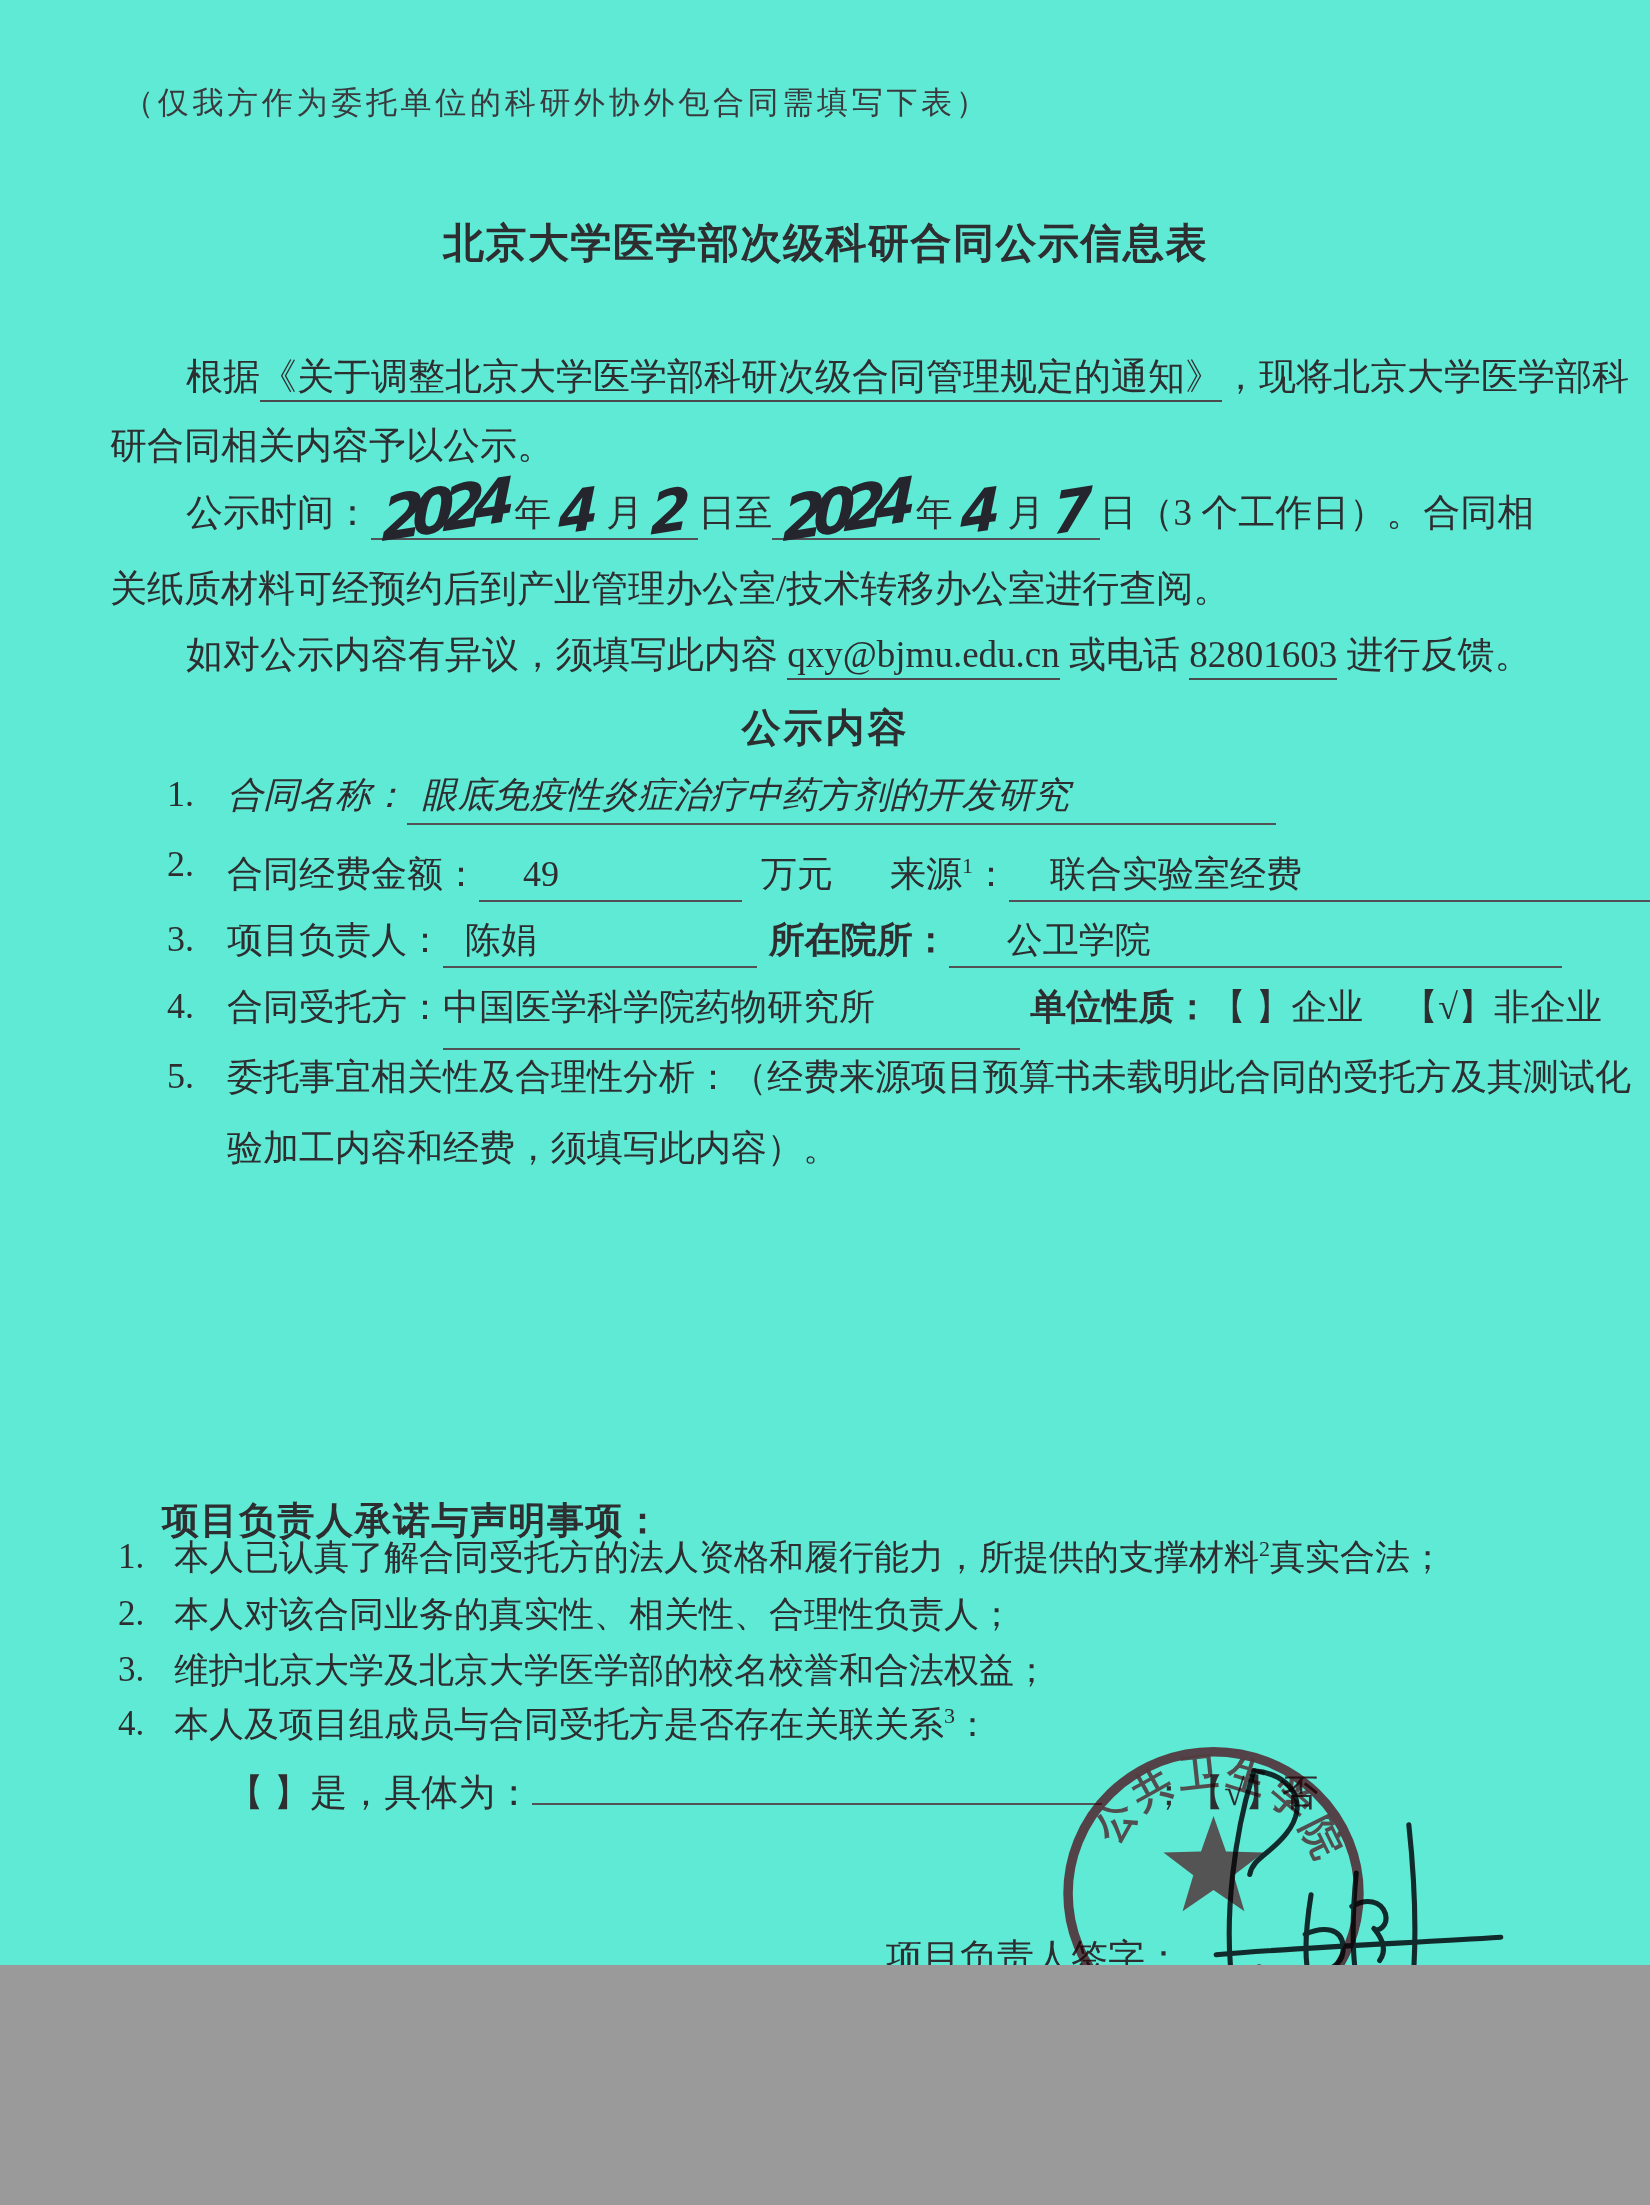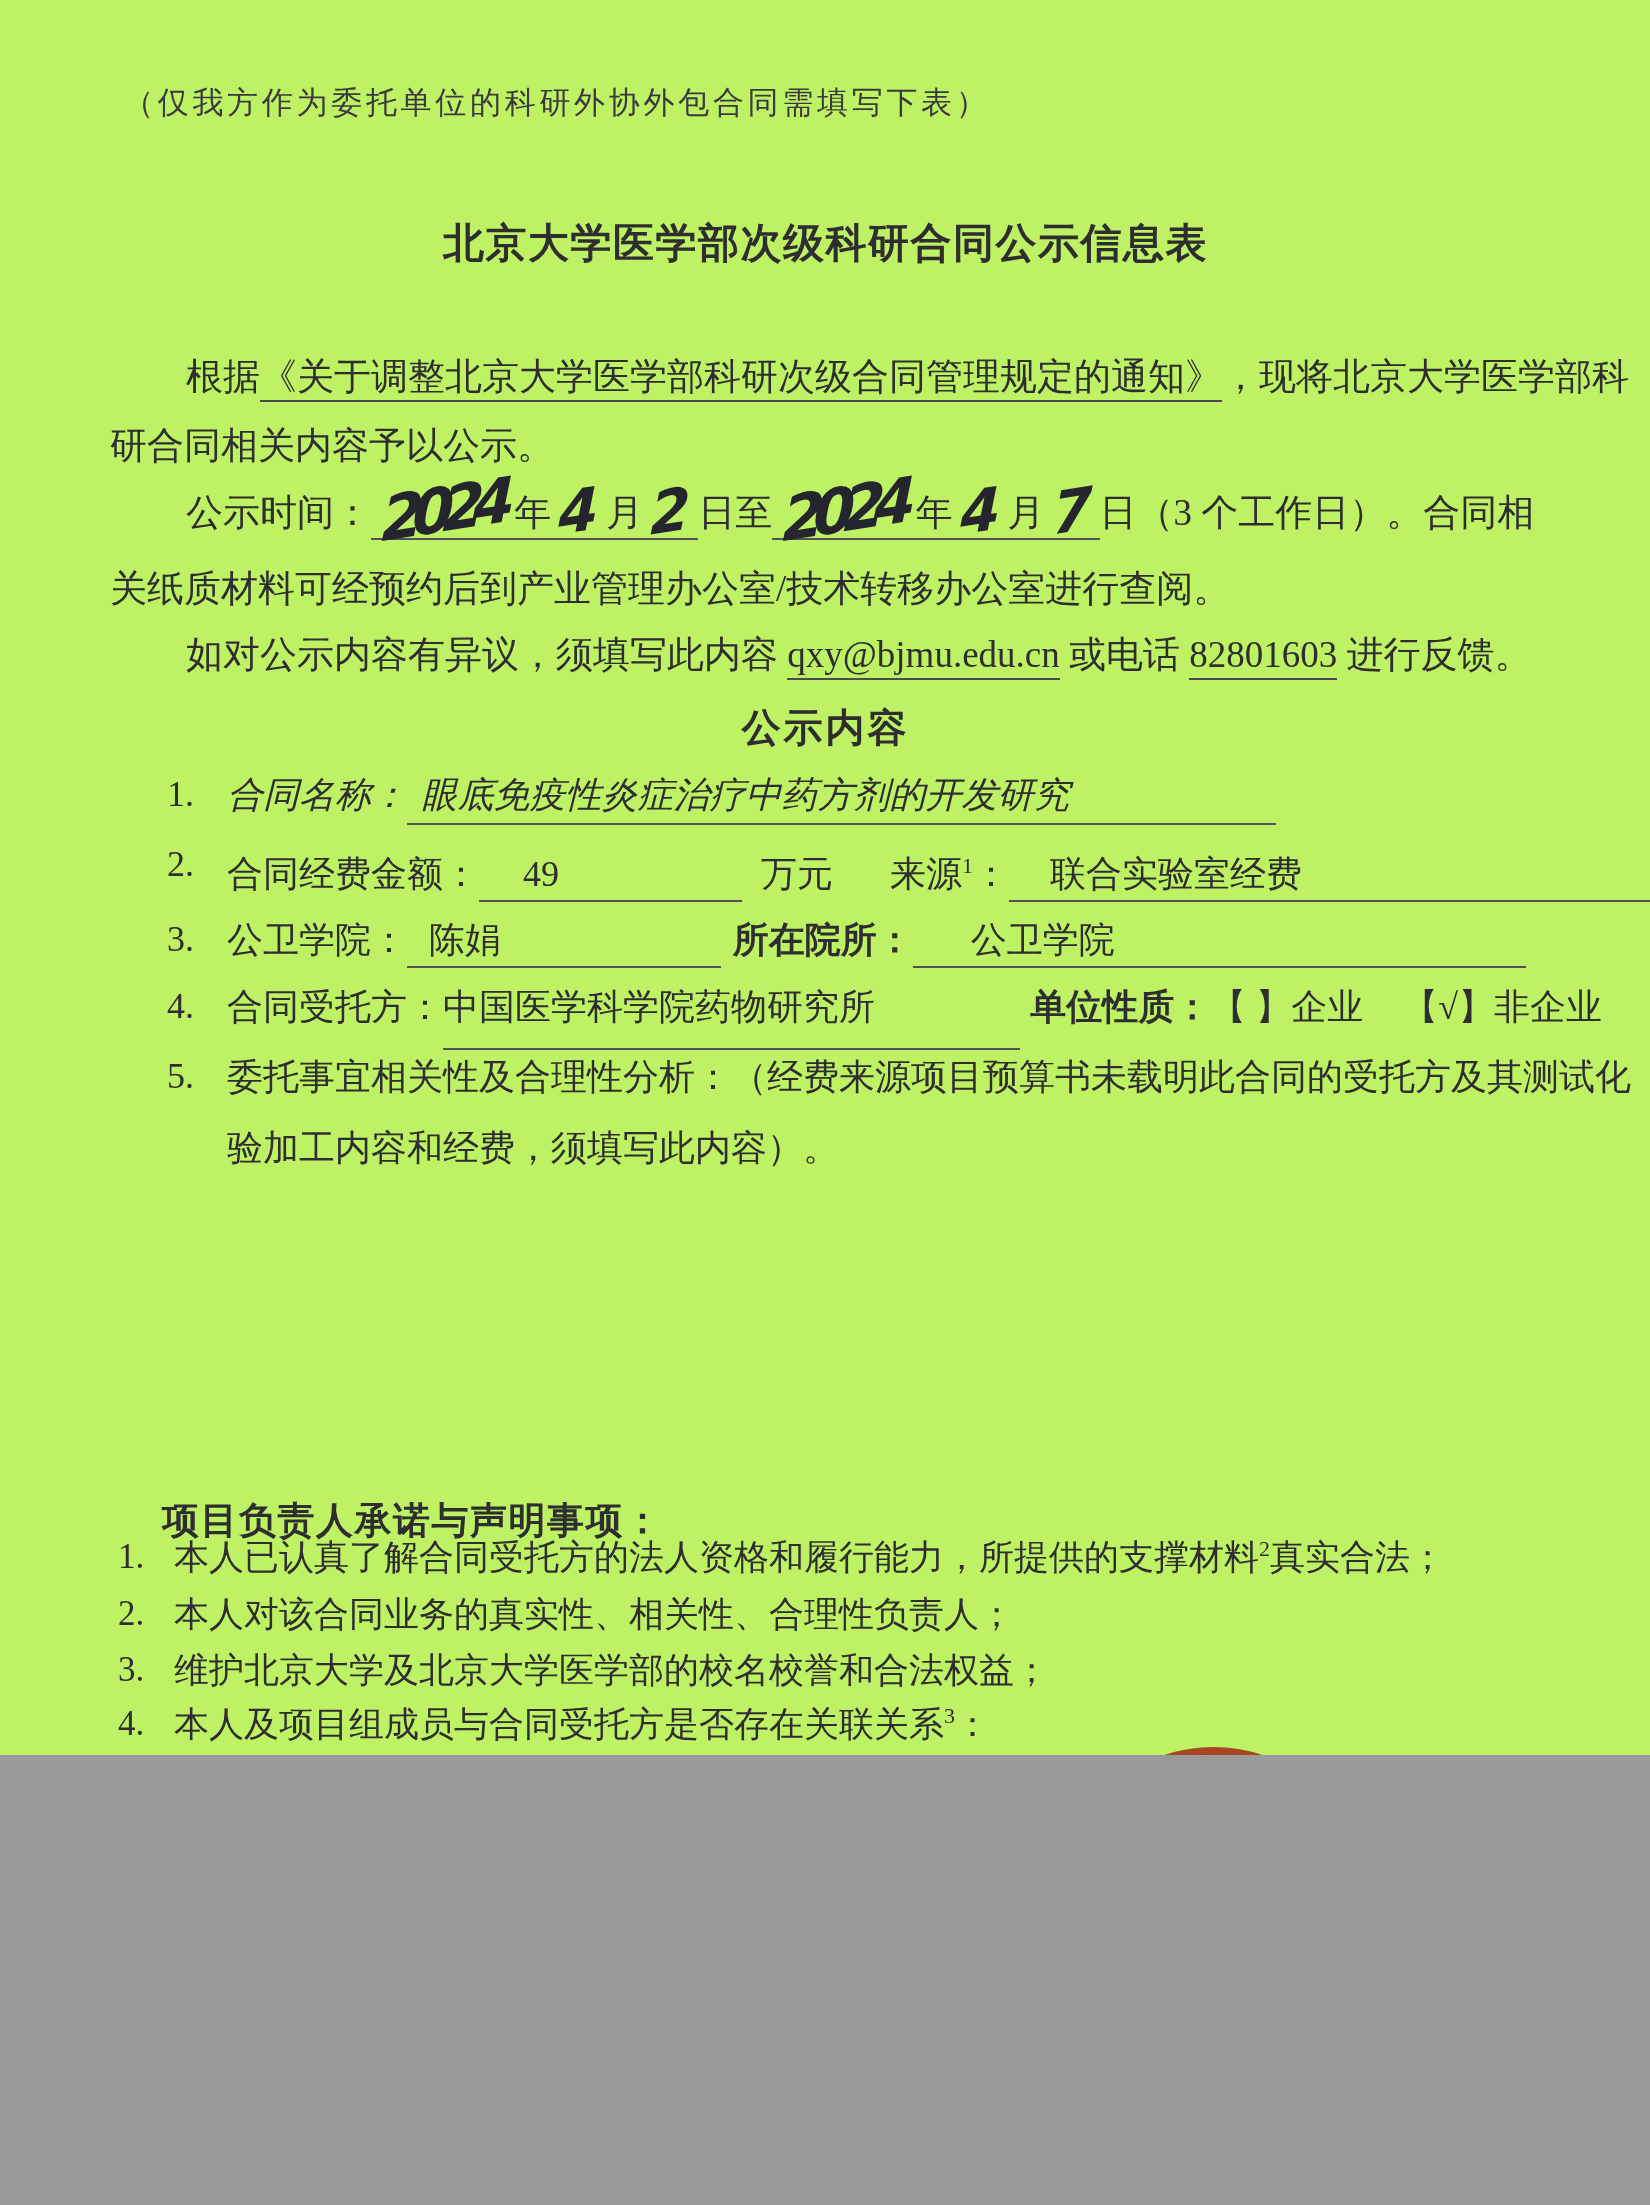--- a/index.html
+++ b/index.html
@@ -1,19 +1,19 @@
 <!DOCTYPE html>
 <html style="font-size:11.7px"><head>
 <meta charset="utf-8">
 <style>
   html,body{margin:0;padding:0;background:#9a9a9a;}
   .page{
     position:relative;
-    width:1651px;height:1755px;
-    background:#bef264;
+    width:1651px;height:1965px;
+    background:#5eead4;
     font-family:"Liberation Serif","DejaVu Serif",serif;
     color:#2e2e31;
     overflow:hidden;
   }
   .abs{position:absolute;white-space:nowrap;}
   .note{left:123px;top:82px;font-size:31px;letter-spacing:3.7px;color:#3a3a3e;}
   .title{left:0;width:100%;text-align:center;top:216px;font-size:41px;font-weight:bold;letter-spacing:1.5px;}
   .body-l{font-size:37px;}
   .uline{border-bottom:2.9px solid #4a4a4f;padding-bottom:2.9px;}
   .intro1{left:110px;top:352px;}
@@ -76,21 +76,21 @@
     <span>合同名称：</span><span class="blank" style="min-width:840px;padding:0 14.6px 1.5px 14.6px;">眼底免疫性炎症治疗中药方剂的开发研究</span>
   </div>
 
   <div class="abs num" style="left:167px;top:843px;">2.</div>
   <div class="abs row" style="left:227px;top:840px;">
     <span>合同经费金额：</span><span class="blank" style="min-width:219px;padding-left:44px;">49</span><span style="padding-left:19px;">万元</span><span style="padding-left:57px;">来源</span><sup>1</sup><span>：</span><span class="blank" style="min-width:738px;padding-left:41px;">联合实验室经费</span>
   </div>
 
   <div class="abs num" style="left:167px;top:918px;">3.</div>
   <div class="abs row" style="left:227px;top:915px;">
-    <span>公卫学院：</span><span class="blank" style="min-width:292px;padding-left:22px;">陈娟</span><span class="lbl2-b" style="padding-left:11.7px;">所在院所：</span><span class="blank" style="min-width:555px;padding-left:58px;">公卫学院</span>
+    <span>项目负责人：</span><span class="blank" style="min-width:292px;padding-left:22px;">陈娟</span><span class="lbl2-b" style="padding-left:11.7px;">所在院所：</span><span class="blank" style="min-width:555px;padding-left:58px;">公卫学院</span>
   </div>
 
   <div class="abs num" style="left:167px;top:985px;">4.</div>
   <div class="abs row" style="left:227px;top:982px;">
     <span>合同受托方：</span><span class="blank" style="min-width:577px;padding-bottom:15px;">中国医学科学院药物研究所</span><span class="lbl2-b" style="padding-left:10.2px;text-align:right;">单位性质：</span><span>【 】</span><span>企业</span><span style="padding-left:39px;">【√】</span><span>非企业</span>
   </div>
 
   <div class="abs num" style="left:167px;top:1055px;">5.</div>
   <div class="abs row" style="left:227px;top:1052px;">委托事宜相关性及合理性分析：（经费来源项目预算书未载明此合同的受托方及其测试化</div>
   <div class="abs row" style="left:227px;top:1123px;">验加工内容和经费，须填写此内容）。</div>

